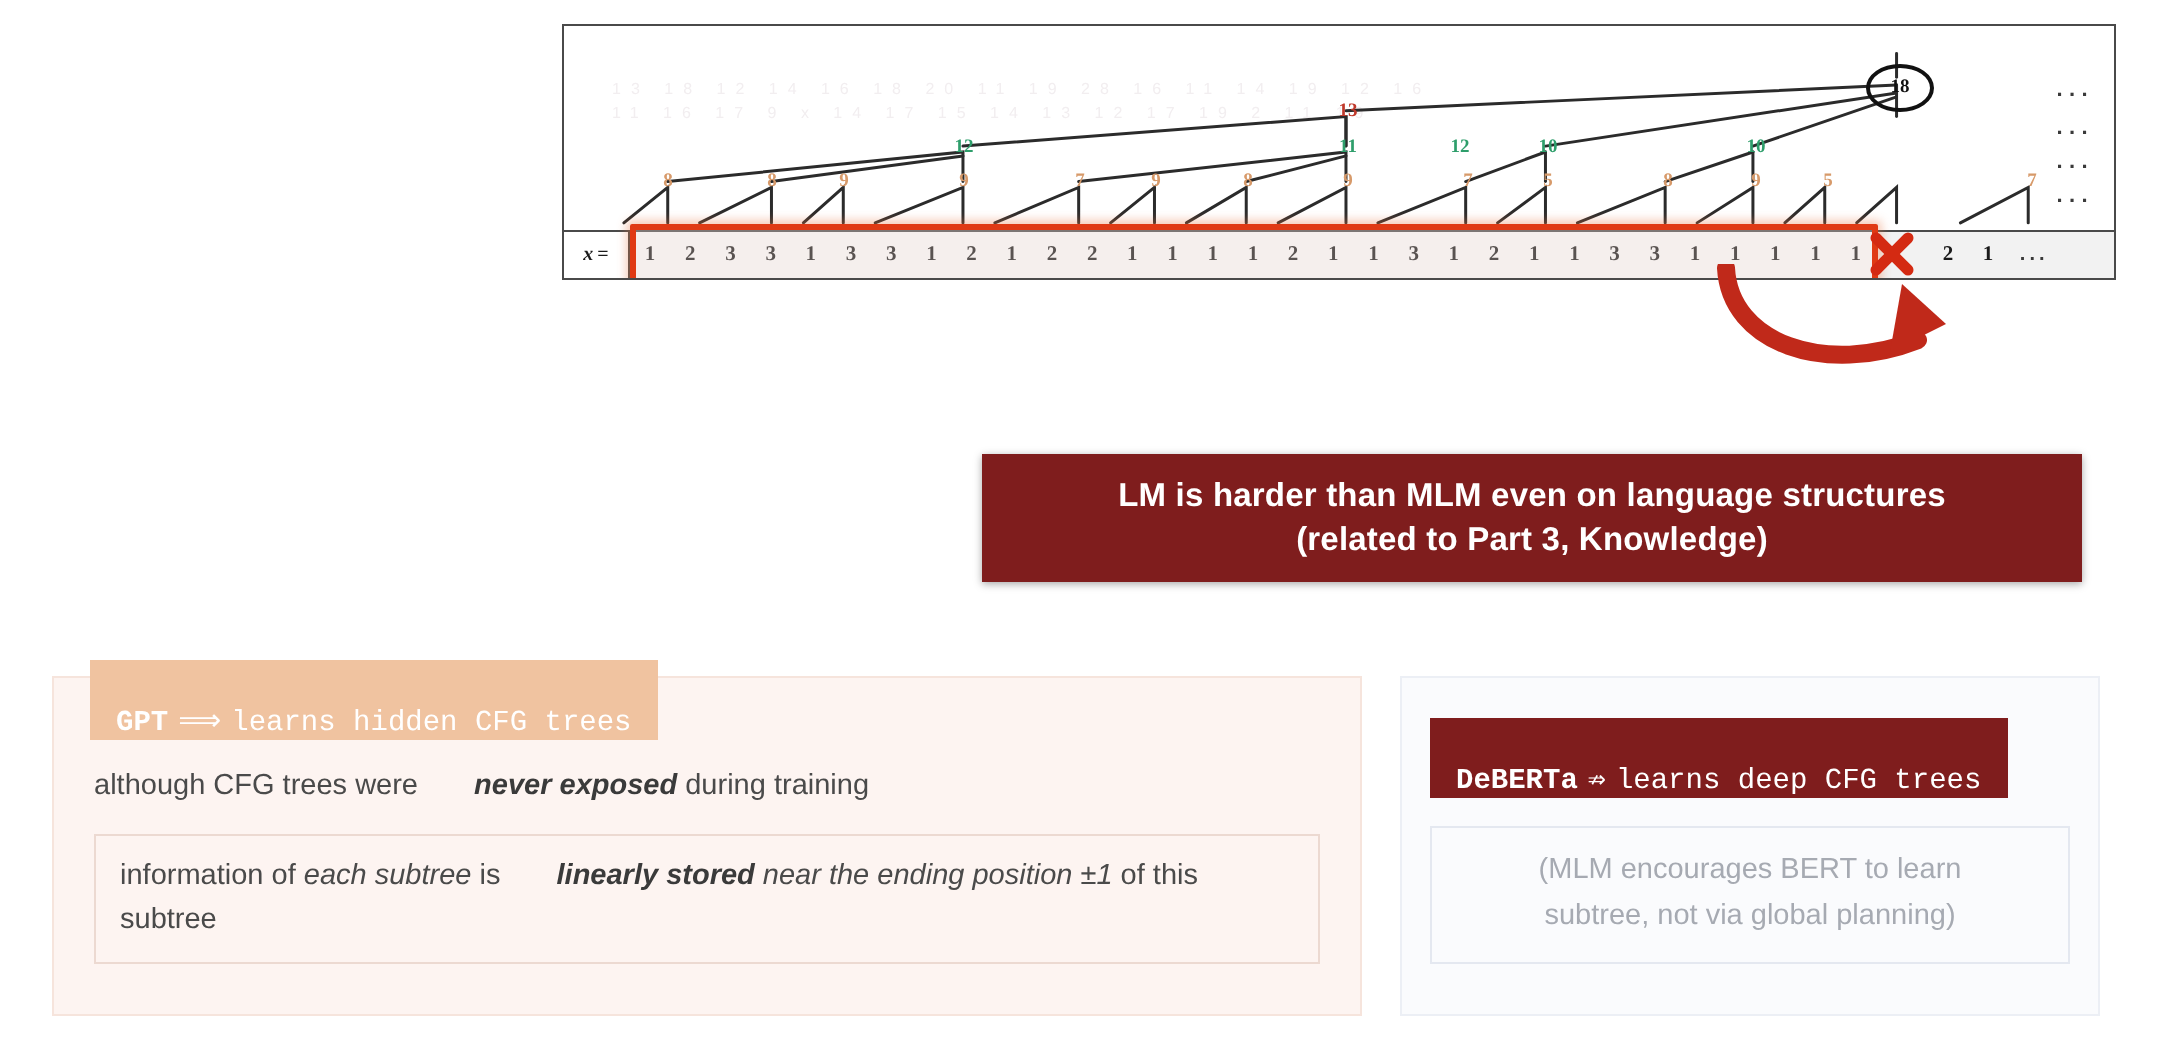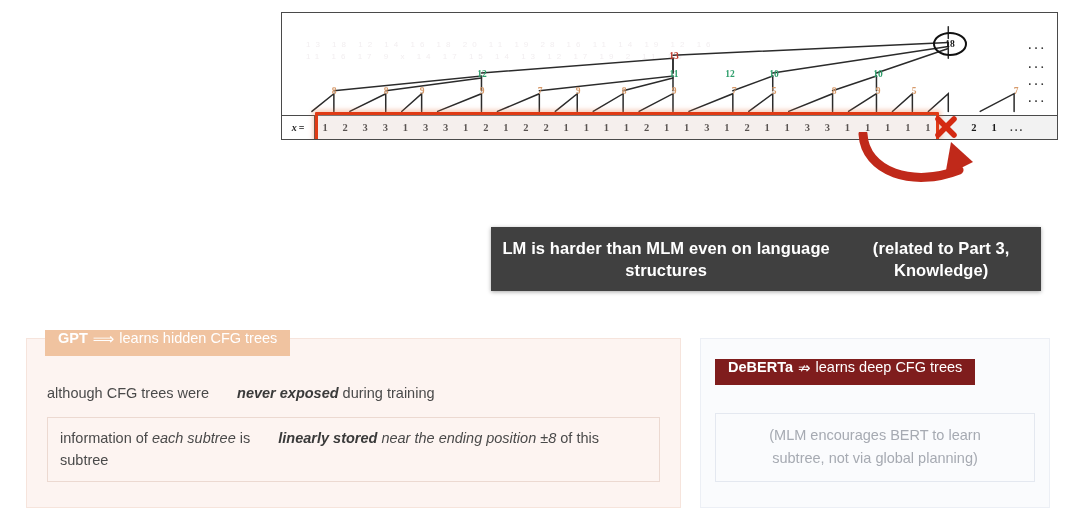--- a/index.html
+++ b/index.html
@@ -82,45 +82,45 @@
   #x-mark{
     position:absolute;left:650px;bottom:-2px;width:28px;height:28px;
     pointer-events:none;
   }
 
   #red-arrow{position:absolute;left:855px;top:132px;width:150px;height:62px;}
 
   
   #banner{
     position:absolute;left:491px;top:227px;width:550px;height:64px;
-    background:#404040;
-    display:flex;flex-direction:row;align-items:center;justify-content:center;
+    background:#7f1d1d;
+    display:flex;flex-direction:column;align-items:center;justify-content:center;
     box-shadow:0 1px 4px rgba(0,0,0,0.35);
   }
   #banner .line{
     color:#ffffff;font-size:16.5px;font-weight:700;line-height:22px;
     text-align:center;letter-spacing:0.1px;
   }
 
   
   .panel{position:absolute;box-sizing:border-box;}
 
   #panel-gpt{
     left:26px;top:338px;width:655px;height:170px;
     background:#fdf4f1;border:1px solid #f6e4dc;
   }
   #panel-deberta{
     left:700px;top:338px;width:350px;height:170px;
     background:#fafbfd;border:1px solid #eceff5;
   }
 
   .panel-header{
-    position:absolute;top:-9px;left:18px;height:26px;
-    display:flex;align-items:flex-start;padding:0 13px;
-    font-size:14.5px;font-weight:700;color:#ffffff;white-space:nowrap;
+    position:absolute;top:-9px;left:18px;height:40px;
+    display:flex;align-items:flex-end;padding:0 13px;
+    font-size:14.5px;font-weight:700;color:#ffffff;white-space:nowrap;font-family:Liberation Mono, monospace;
   }
   #hdr-gpt{background:#f0c3a0;}
   #hdr-deberta{background:#7f1d1d;left:14px;margin-top:29px;}
   .hdr-sym{margin:0 5px;font-weight:400;font-size:15px;}
   .hdr-rest{font-weight:400;}
 
   .panel-body{position:absolute;left:0;top:34px;width:100%;padding:0 20px;box-sizing:border-box;}
 
   .plain-line{
     font-size:14.5px;color:#4a4a4a;line-height:20px;margin:10px 0 0 0;
@@ -288,21 +288,21 @@
   <div class="panel-header" id="hdr-gpt">
     <span>GPT</span>
     <span class="hdr-sym">⟹</span>
     <span class="hdr-rest">learns hidden CFG trees</span>
   </div>
   <div class="panel-body">
     <p class="plain-line">
       <span>although CFG trees were </span><span class="bi">never exposed</span><span> during training</span>
     </p>
     <div class="boxed">
-      <span>information of </span><span class="it">each subtree</span><span> is </span><span class="bi">linearly stored</span><span class="it"> near the ending </span><span class="it">position ±8</span><span> of this subtree</span>
+      <span>information of </span><span class="it">each subtree</span><span> is </span><span class="bi">linearly stored</span><span class="it"> near the ending </span><span class="it">position ±1</span><span> of this subtree</span>
     </div>
   </div>
 </div>
 
 <div class="panel" id="panel-deberta">
   <div class="panel-header" id="hdr-deberta">
     <span>DeBERTa</span>
     <span class="hdr-sym">⇏</span>
     <span class="hdr-rest">learns deep CFG trees</span>
   </div>

